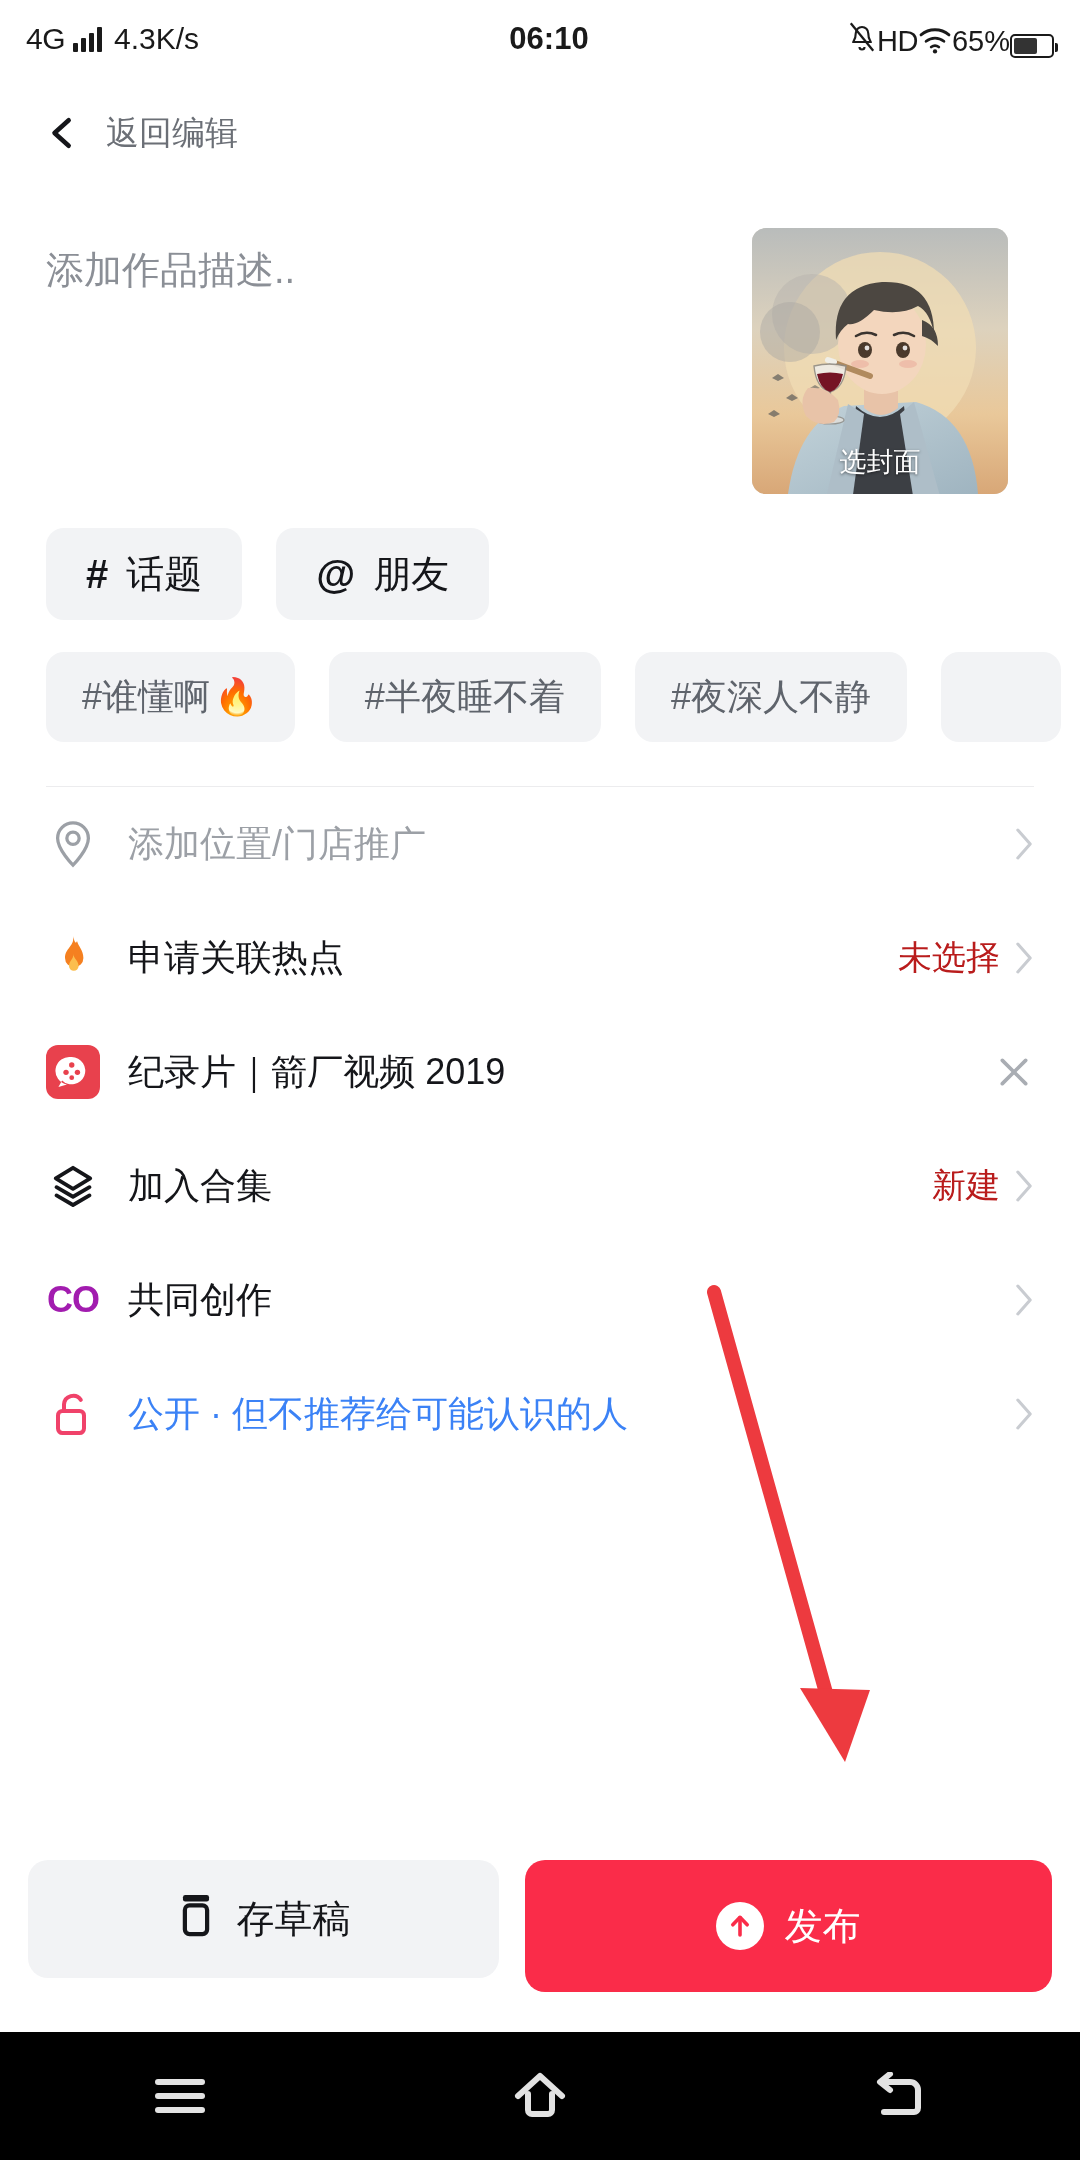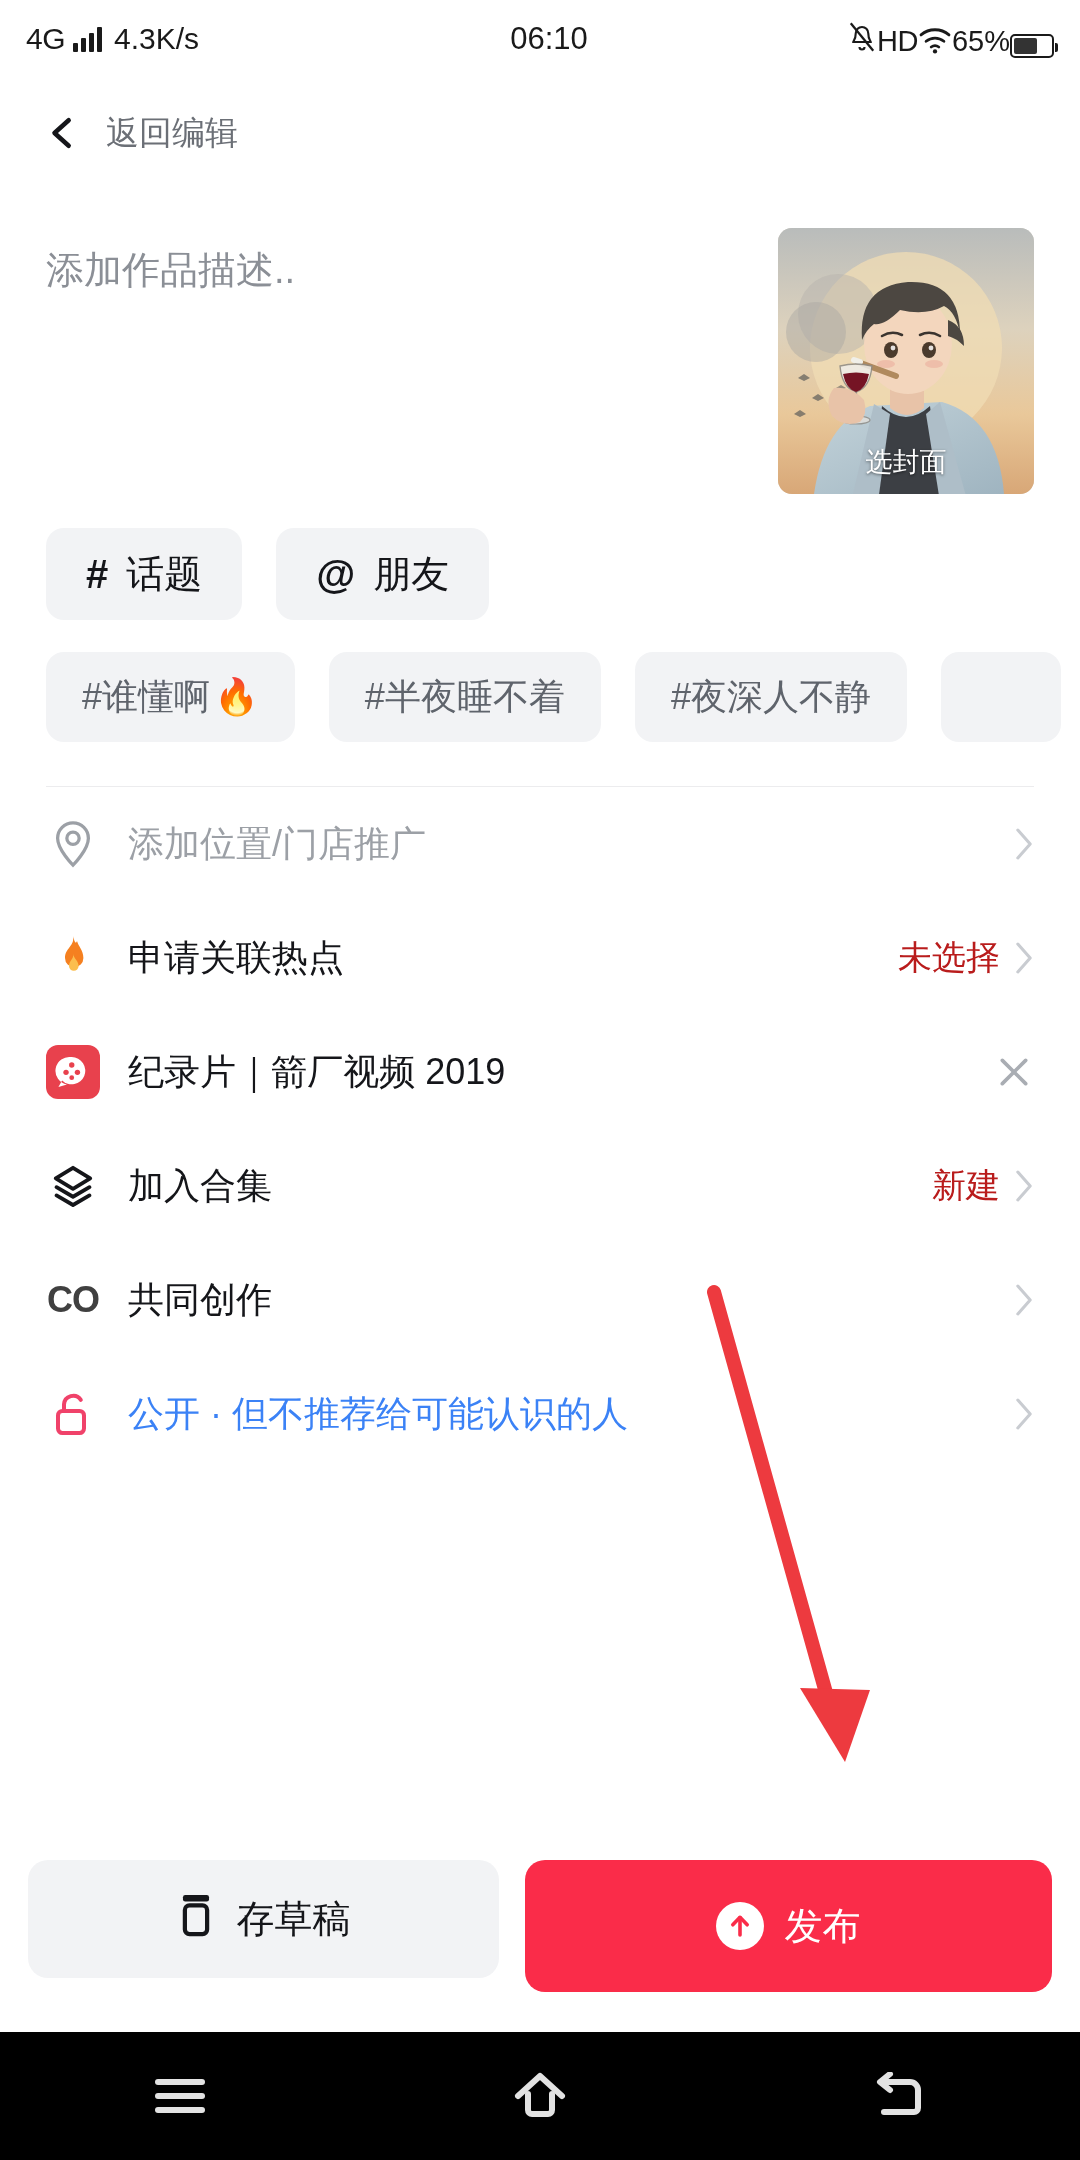--- a/index.html
+++ b/index.html
@@ -65,20 +65,21 @@
     color: #1a1a1a;
     margin-left: 4px;
   }
   .sb-center {
     position: absolute;
     left: 18px; right: 0;
     text-align: center;
     font-size: 31px;
     color: #1a1a1a;
     pointer-events: none;
+    font-weight: bold;
   }
   .sb-right {
     margin-left: auto;
     display: flex;
     align-items: flex-end;
   }
   .sb-hd {
     font-size: 29px;
     color: #1a1a1a;
     letter-spacing: -0.5px;
@@ -131,21 +132,21 @@
     display: block;
   }
   .header-title {
     font-size: 33px;
     color: #6b6f76;
   }
 
   
   .desc-area {
     display: flex;
-    padding: 40px 46px 0 46px;
+    padding: 40px 72px 0 46px;
     flex: none;
   }
   .desc-left {
     flex: 1;
     padding-right: 30px;
   }
   .desc-placeholder {
     font-size: 38px;
     color: #8b8f96;
     line-height: 1.3;
@@ -278,21 +279,21 @@
     background: #e8414d;
     display: flex;
     align-items: center;
     justify-content: center;
     flex: none;
   }
   .co-icon {
     font-size: 36px;
     font-weight: 600;
     letter-spacing: -1px;
-    color: #404040;
+    color: #a21caf;
   }
 
   
   .spacer { flex: 1 1 auto; }
   .bottom-bar {
     display: flex;
     gap: 26px;
     padding: 0 28px 40px 28px;
     flex: none;
   }

